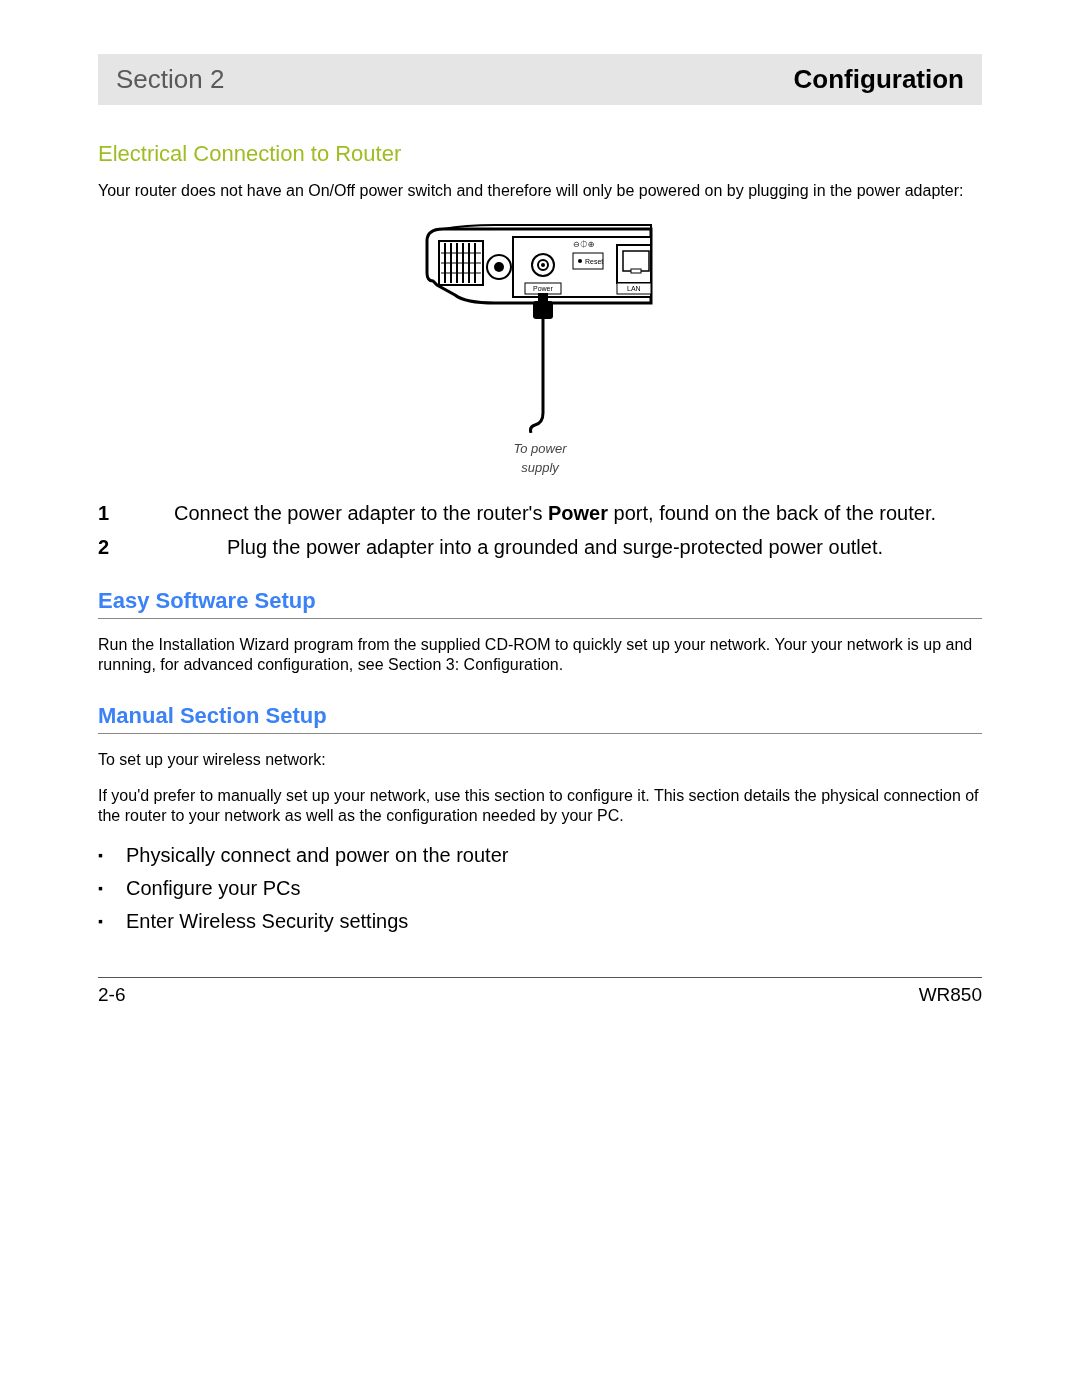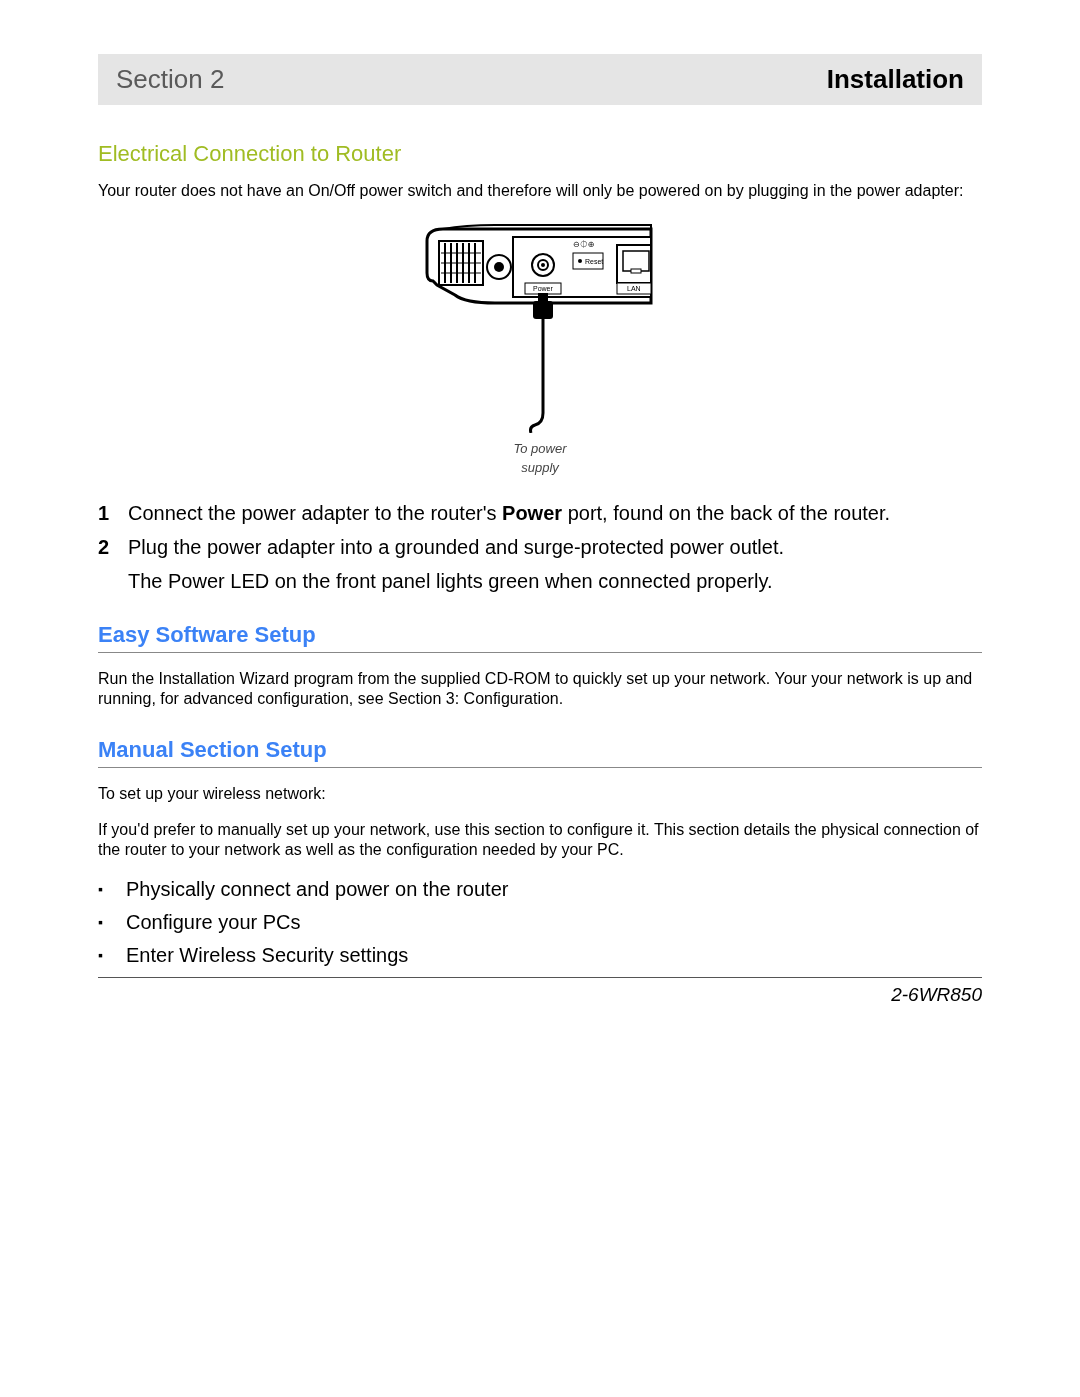--- a/index.html
+++ b/index.html
@@ -10,36 +10,36 @@
   .header-right { font-size: 26px; color: #000; font-weight: 700; }
   .subheading-green { color: #a0bc23; font-size: 22px; font-weight: 400; margin-bottom: 14px; }
   .subheading-green-bold { color: #3b82f6; font-size: 22px; font-weight: 700; border-bottom: 1px solid #888; padding-bottom: 4px; margin-top: 28px; margin-bottom: 16px; }
   .body-text { font-size: 16px; line-height: 1.25; margin-bottom: 16px; }
   .illustration-wrap { text-align: center; margin: 22px 0 24px 0; }
   .illustration { display: inline-block; }
   .caption { font-size: 13px; color: #444; margin-top: 4px; font-style: italic; }
   .steps { margin: 10px 0 14px 0; }
   .step-row { display: flex; align-items: flex-start; font-size: 20px; line-height: 1.3; margin-bottom: 8px; }
   .step-num { font-weight: 700; width: 30px; flex: 0 0 30px; }
-  .step-body { flex: 1; }
+  .step-body { flex: 1; text-align: center; }
   .step-extra { margin-left: 30px; font-size: 20px; line-height: 1.3; margin-bottom: 8px; }
   .bullets { margin: 6px 0 0 0; }
   .bullet-row { display: flex; align-items: flex-start; font-size: 20px; line-height: 1.35; margin-bottom: 6px; }
   .bullet-mark { width: 28px; flex: 0 0 28px; font-size: 14px; padding-top: 4px; }
   .footer-line { border-top: 1px solid #555; position: absolute; left: 98px; right: 98px; bottom: 78px; }
-  .footer { position: absolute; left: 98px; right: 98px; bottom: 50px; display: flex; justify-content: flex-end; font-size: 19px; font-style: italic; }
+  .footer { position: absolute; left: 98px; right: 98px; bottom: 50px; display: flex; justify-content: space-between; font-size: 19px; }
 </style>
 </head>
 <body>
 
 <div class="page">
 
   <div class="header-bar">
     <div class="header-left">Section 2</div>
-    <div class="header-right">Installation</div>
+    <div class="header-right">Configuration</div>
   </div>
 
   <div class="subheading-green">Electrical Connection to Router</div>
   <div class="body-text">Your router does not have an On/Off power switch and therefore will only be powered on by plugging in the power adapter:</div>
 
   <div class="illustration-wrap">
     <div class="illustration">
       <svg width="230" height="210" viewBox="0 0 230 210">
 
         <path d="M 8 58 Q 2 58 2 50 L 2 18 Q 2 6 18 6 L 210 6 L 226 6 L 226 80 L 70 80 Q 40 80 30 72 L 12 62 Z" fill="#fff" stroke="#000" stroke-width="3"></path>
@@ -97,21 +97,20 @@
       <div class="step-body">
         <span>Connect the power adapter to the router's </span><b>Power</b><span> port, found on the back of the router.</span>
       </div>
     </div>
     <div class="step-row">
       <div class="step-num">2</div>
       <div class="step-body">
         <span>Plug the power adapter into a grounded and surge-protected power outlet.</span>
       </div>
     </div>
-    <div class="step-extra">The Power LED on the front panel lights green when connected properly.</div>
   </div>
 
   <div class="subheading-green-bold">Easy Software Setup</div>
   <div class="body-text">Run the Installation Wizard program from the supplied CD-ROM to quickly set up your network. Your your network is up and running, for advanced configuration, see Section 3: Configuration.</div>
 
   <div class="subheading-green-bold">Manual Section Setup</div>
   <div class="body-text">To set up your wireless network:</div>
   <div class="body-text">If you'd prefer to manually set up your network, use this section to configure it. This section details the physical connection of the router to your network as well as the configuration needed by your PC.</div>
 
   <div class="bullets">

